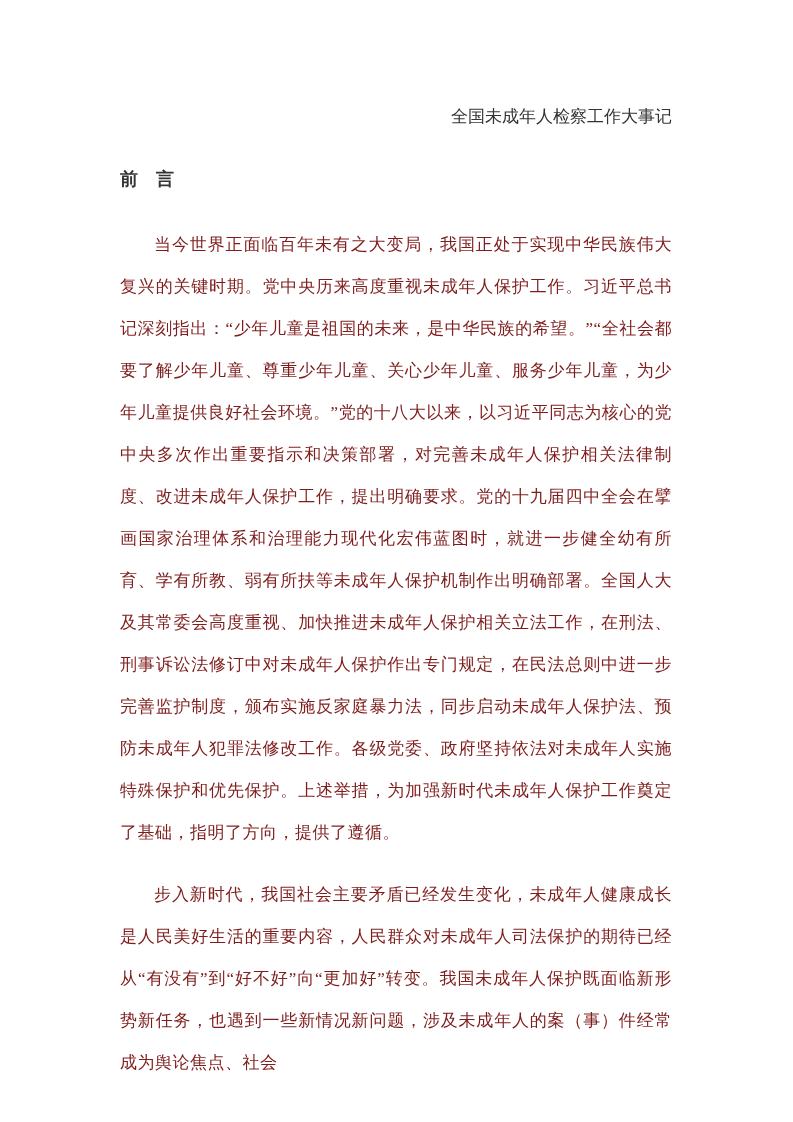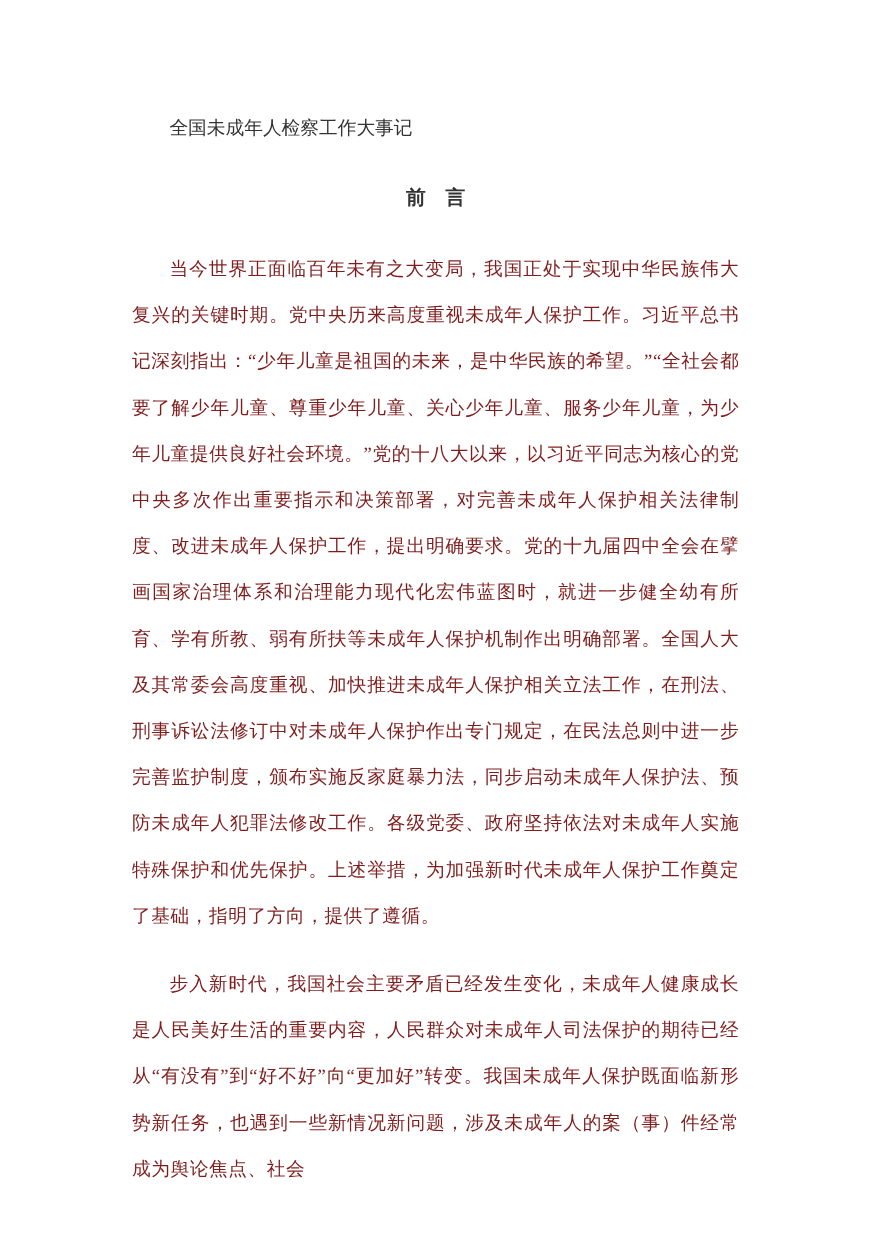--- a/index.html
+++ b/index.html
@@ -22,27 +22,27 @@
     background: #ffffff;
     overflow: hidden;
   }
   .doc-title {
     margin: 0;
     font-size: 17px;
     line-height: 42px;
     text-indent: 2em;
     font-weight: normal;
     color: #333333;
+    text-align: right;
   }
   .preface-heading {
     margin: 20px 0 24px 0;
     font-size: 18px;
     line-height: 42px;
     font-weight: bold;
-    text-align: center;
     color: #333333;
   }
   .body-paragraph {
     margin: 0;
     font-size: 17px;
     line-height: 42px;
     text-align: justify;
     text-indent: 2em;
     letter-spacing: 0.5px;
     color: #7f1d1d;

